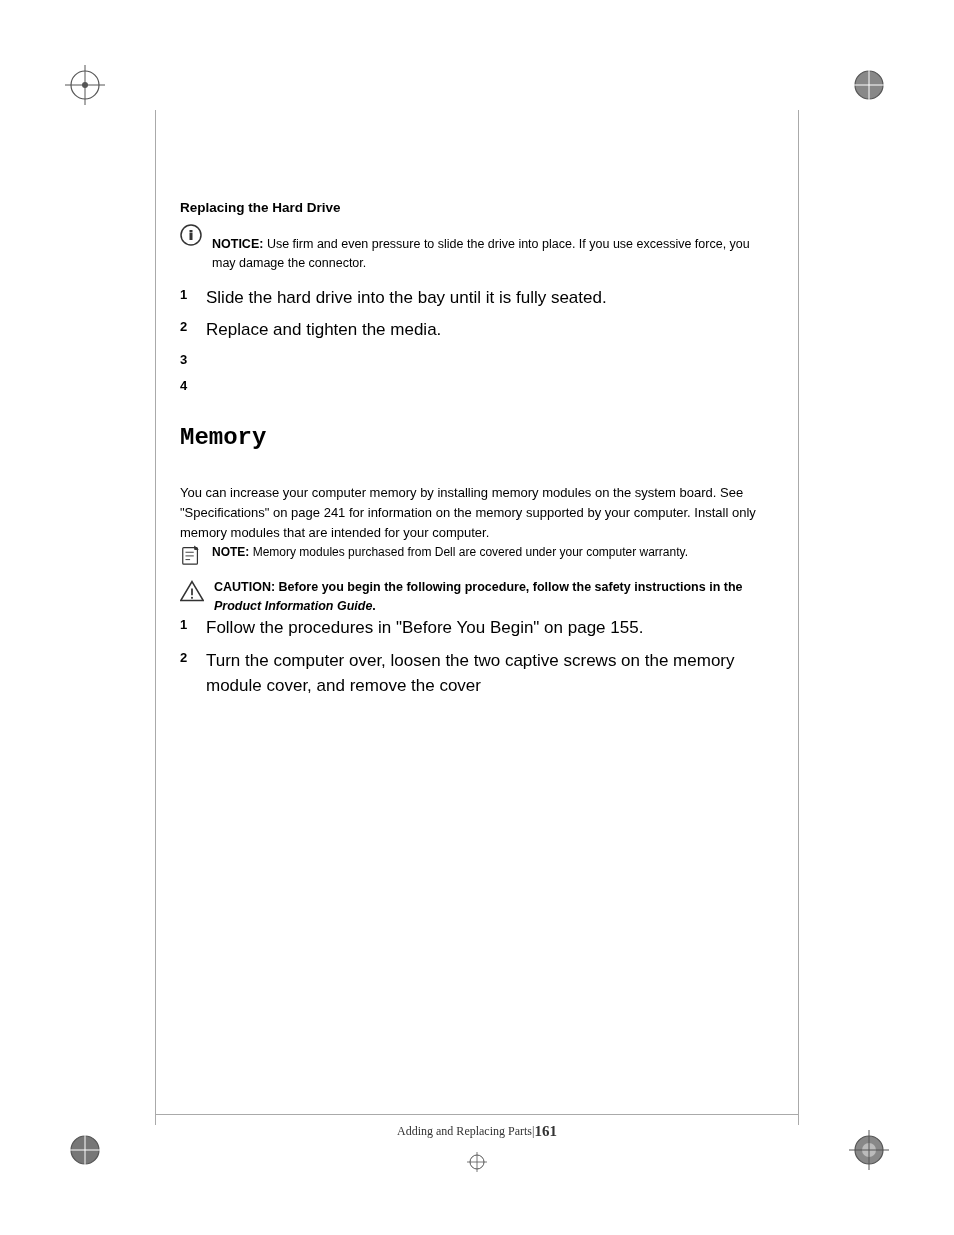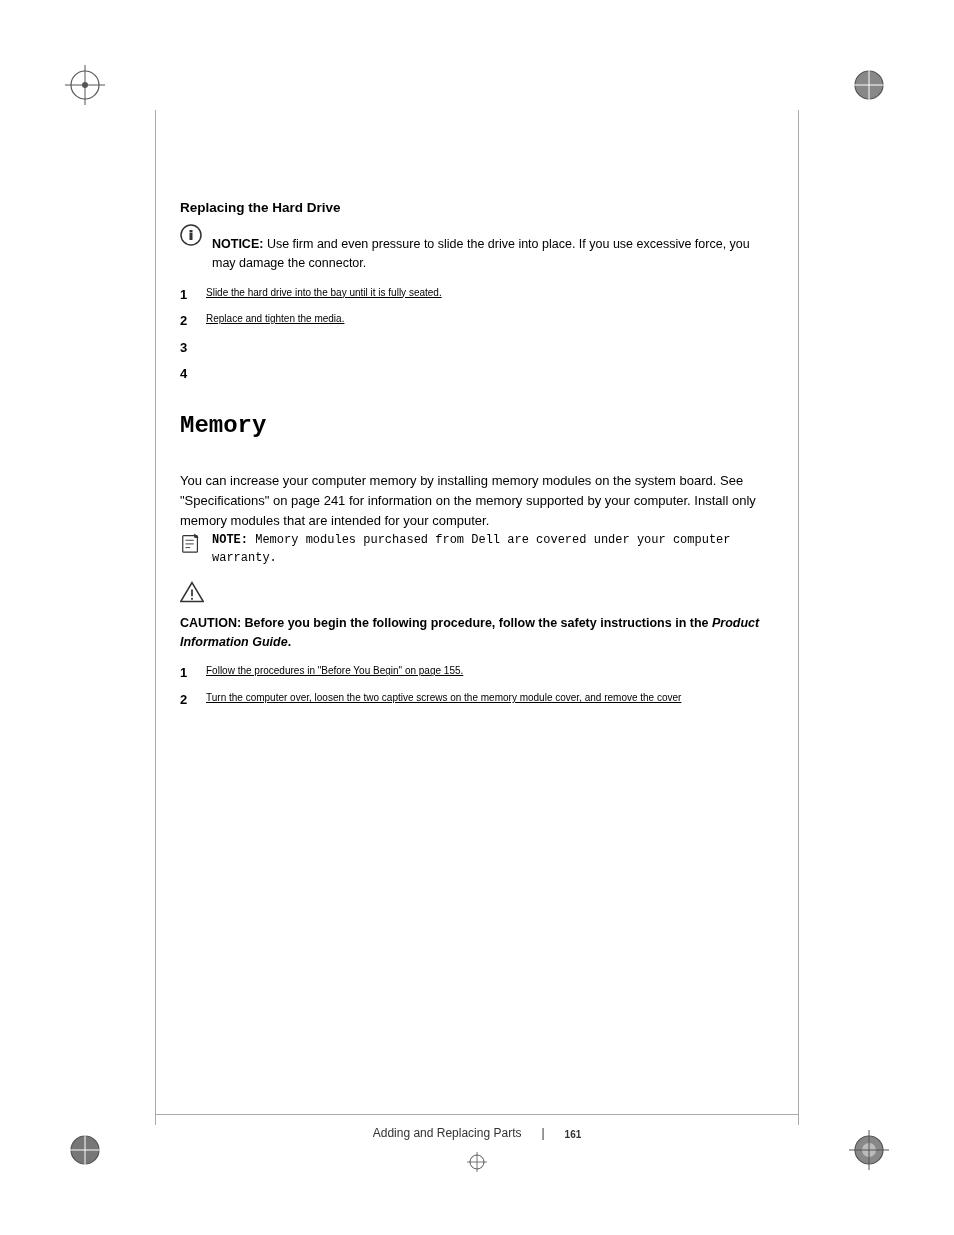--- a/index.html
+++ b/index.html
@@ -132,34 +132,31 @@
     .note-icon {
       flex-shrink: 0;
       width: 22px;
       height: 22px;
       margin-top: 1px;
     }
 
     .note-text {
       font-size: 12px;
       line-height: 1.5;
-      font-family: Liberation Mono, monospace;
     }
 
     .note-text strong {
       font-weight: bold;
     }
 
     
     .caution-box {
       display: flex;
       align-items: flex-start;
-      margin-bottom: 12px;
       gap: 10px;
-      flex-direction: column;
     }
 
     .caution-icon {
       flex-shrink: 0;
       width: 24px;
       height: 24px;
       margin-top: 1px;
     }
 
     .caution-text {
@@ -184,52 +181,51 @@
     }
 
     .numbered-item .num {
       font-weight: bold;
       font-size: 13px;
       flex-shrink: 0;
       min-width: 14px;
     }
 
     .numbered-item .text {
-      font-size: 10px;
-      line-height: 1.5;
-      text-decoration: underline;
+      font-size: 17px;
+      line-height: 1.5;
     }
 
     
     .body-para {
       font-size: 13px;
       line-height: 1.55;
     }
 
     
     .footer {
       position: absolute;
       bottom: 95px;
       left: 0;
       right: 0;
       display: flex;
       justify-content: center;
-      align-items: flex-end;
-      gap: 20px;
+      align-items: center;
       font-size: 12px;
       color: #333;
+      font-family: Liberation Serif, serif;
     }
 
     .footer-pipe {
       color: #333;
     }
 
     .footer-page {
       font-weight: bold;
-      font-size: 10px;
+      font-size: 15px;
     }
 
     
     .footer-line {
       position: absolute;
       bottom: 120px;
       left: 155px;
       right: 155px;
       height: 1px;
       background: #aaa;

